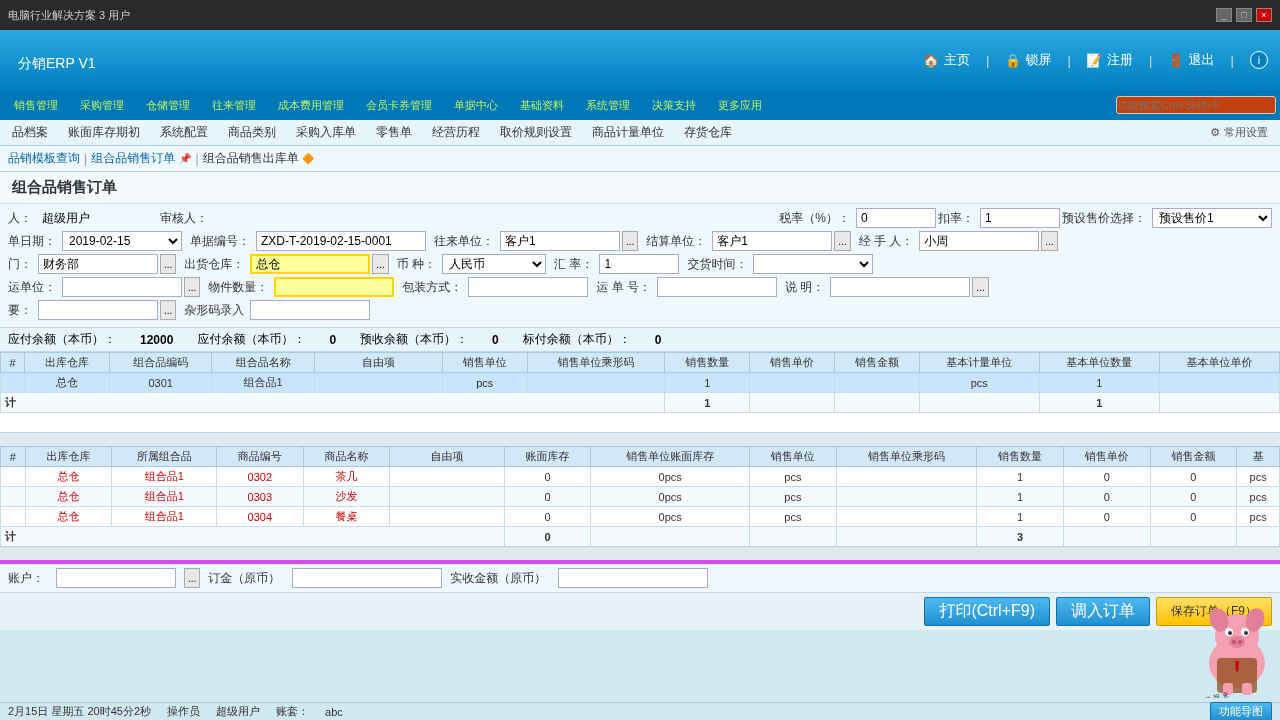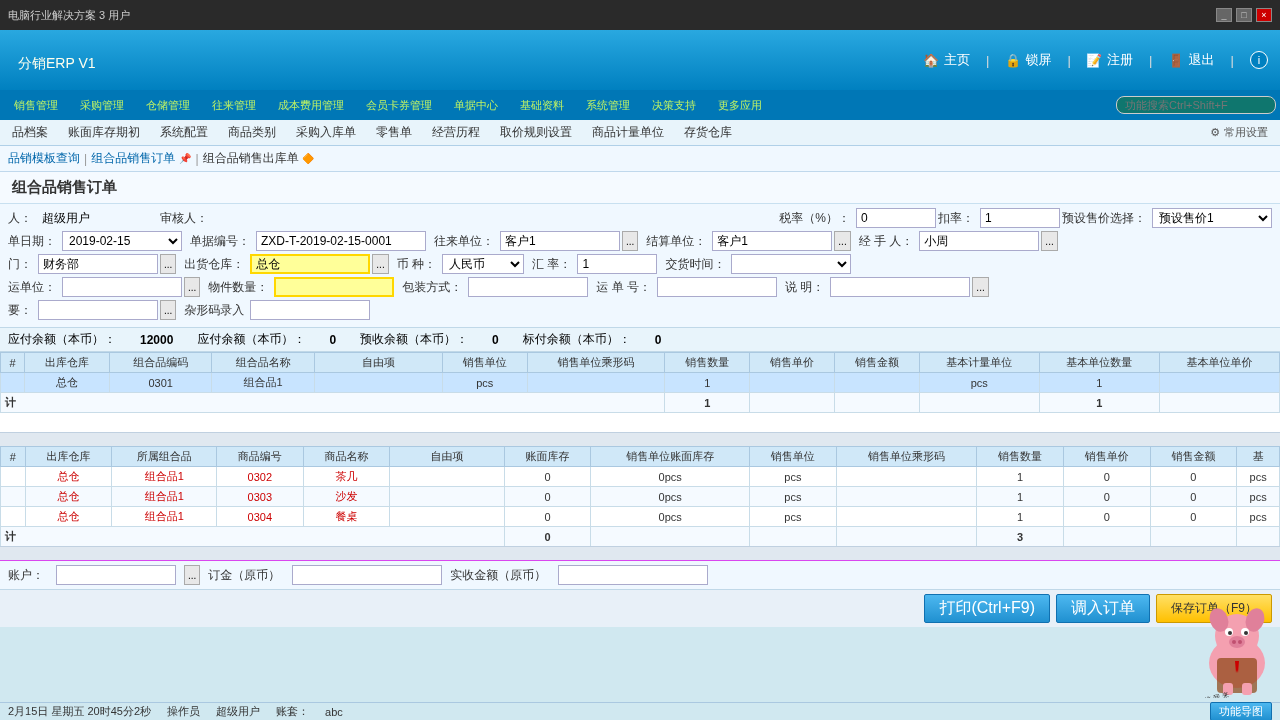--- a/index.html
+++ b/index.html
@@ -15,21 +15,21 @@
     .header-bar { background: linear-gradient(180deg, #29a8e0 0%, #0080c0 100%); height: 60px; display: flex; align-items: center; padding: 0 12px; justify-content: space-between; }
     .logo-area { display: flex; align-items: center; }
     .logo-text { color: white; font-size: 28px; font-weight: bold; font-family: 'SimSun', serif; letter-spacing: 2px; text-shadow: 1px 1px 2px rgba(0,0,0,0.3); }
     .logo-sub { color: #ffe; font-size: 14px; margin-left: 6px; margin-top: 8px; }
     .header-right { display: flex; align-items: center; gap: 16px; color: white; font-size: 13px; }
     .header-right span { cursor: pointer; display: flex; align-items: center; gap: 4px; }
 
     
     .main-nav { background: #0077b6; height: 30px; display: flex; align-items: center; padding: 0 4px; gap: 2px; }
     .main-nav-item { color: #bef264; padding: 4px 10px; font-size: 11px; cursor: pointer; height: 100%; display: flex; align-items: center; border-radius: 2px; }
-    .nav-search { margin-left: auto; background: #0f766e; border: 1px solid #ccc; padding: 2px 8px; color: white; font-size: 11px; border-radius: 8px; width: 160px; }
+    .nav-search { margin-left: auto; background: #c2410c; border: 1px solid #ccc; padding: 2px 0; color: white; font-size: 11px; border-radius: 3px; width: 160px; }
 
     
     .sub-nav { background: #e8f4fb; height: 26px; display: flex; align-items: center; padding: 0 4px; gap: 4px; border-bottom: 1px solid #b0d0e8; }
     .sub-nav-item { color: #333; padding: 2px 8px; font-size: 12px; cursor: pointer; }
     .settings-btn { margin-left: auto; color: #555; font-size: 11px; cursor: pointer; display: flex; align-items: center; gap: 4px; padding: 2px 8px; }
 
     
     .breadcrumb { background: #f0f8ff; height: 26px; display: flex; align-items: center; padding: 0 8px; gap: 4px; border-bottom: 1px solid #c0d8ec; font-size: 12px; }
     .breadcrumb-item { color: #0066aa; cursor: pointer; }
     .breadcrumb-sep { color: #999; }
@@ -60,21 +60,21 @@
     table { width: 100%; border-collapse: collapse; font-size: 11px; }
     table th { background: #d0e8f8; border: 1px solid #aac8e0; padding: 2px 4px; text-align: center; color: #333; font-weight: normal; white-space: nowrap; }
     table td { border: 1px solid #c8dce8; padding: 2px 4px; text-align: center; color: #333; white-space: nowrap; }
     table tr:nth-child(even) td { background: #f5faff; }
     table tr.selected td { background: #c8e4ff; }
     .table-footer td { background: #e8f4fb; font-weight: bold; }
 
     
     .h-scroll { height: 14px; background: #e0e8f0; border-top: 1px solid #c0d0e0; overflow-x: scroll; overflow-y: hidden; }
     .h-scroll-inner { height: 1px; width: 600px; }
-    .bottom-form-row { background: #f0f8ff; padding: 4px 8px; display: flex; align-items: center; gap: 8px; border-top: 1px solid #d946ef; }
+    .bottom-form-row { background: #f0f8ff; padding: 4px 8px; display: flex; align-items: center; gap: 8px; border-top: 4px solid #d946ef; }
     .action-btns { background: #e8f0f8; padding: 4px 8px; display: flex; justify-content: flex-end; gap: 6px; border-top: 1px solid #c0d8e8; }
     .btn-action { background: linear-gradient(180deg, #4db8f0, #2090d0); color: white; border: 1px solid #1070b0; padding: 3px 14px; font-size: 16px; cursor: pointer; border-radius: 2px; }
     .btn-action-yellow { background: linear-gradient(180deg, #ffe066, #ffc000); color: #333; border: 1px solid #cc9900; padding: 3px 14px; font-size: 12px; cursor: pointer; border-radius: 2px; }
 
     
     .status-bar { position: fixed; bottom: 0; left: 0; right: 0; background: #d0e8f0; border-top: 1px solid #aac8e0; height: 18px; display: flex; align-items: center; padding: 0 8px; font-size: 11px; color: #333; gap: 16px; }
     .status-bar-right { margin-left: auto; }
 
     
     .pig-mascot { position: fixed; right: 0; bottom: 22px; width: 85px; height: 100px; }
@@ -193,21 +193,21 @@
   </div>
 
   <div class="form-row">
     <span class="form-label">门：</span>
     <input class="form-input form-input-md" type="text" value="财务部" style="">
     <button class="btn-dots">...</button>
     <span class="form-label" style="margin-left:6px;">出货仓库：</span>
     <input class="form-input form-input-md" type="text" value="总仓" style="background: rgb(255, 255, 153); border: 2px solid rgb(255, 215, 0);">
     <button class="btn-dots">...</button>
     <span class="form-label" style="margin-left:6px;">币 种：</span>
-    <select class="form-select" style="width:82px;">
+    <select class="form-select" style="width:104px;">
       <option>人民币</option>
     </select>
     <span class="form-label" style="margin-left:6px;">汇 率：</span>
     <input class="form-input form-input-sm" type="text" value="1" style="">
     <span class="form-label" style="margin-left:6px;">交货时间：</span>
     <select class="form-select" style="width:120px;">
       <option></option>
     </select>
   </div>
 

